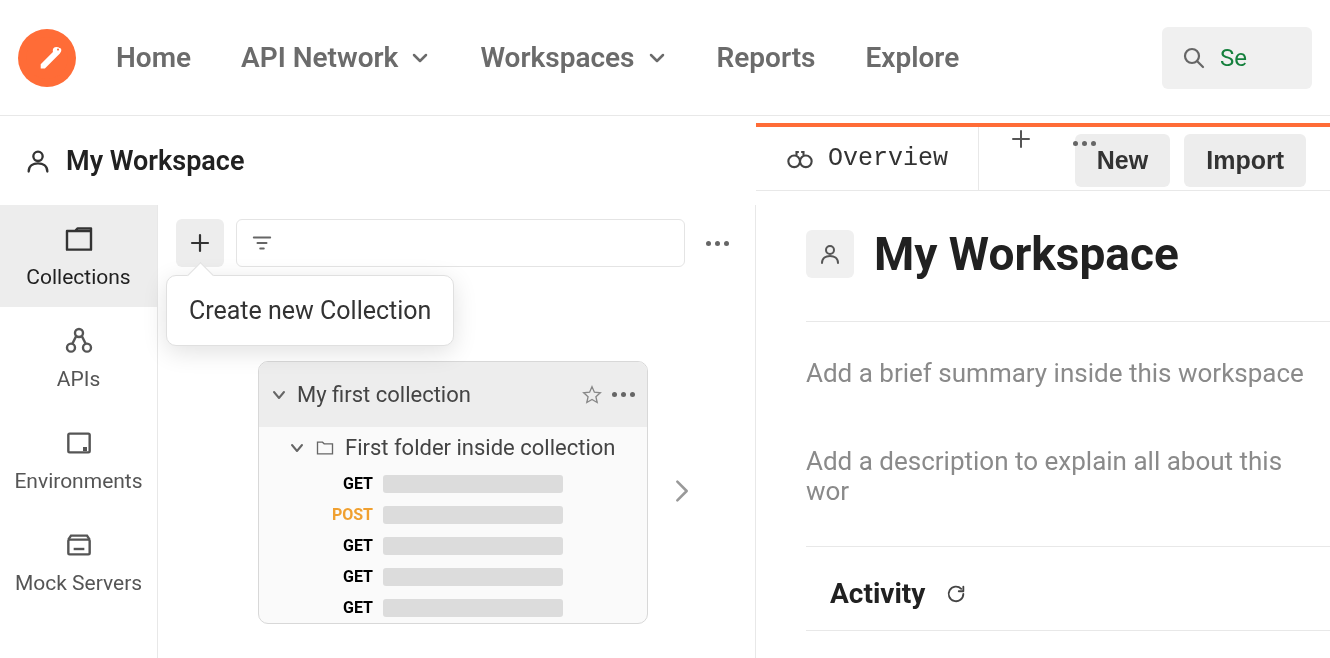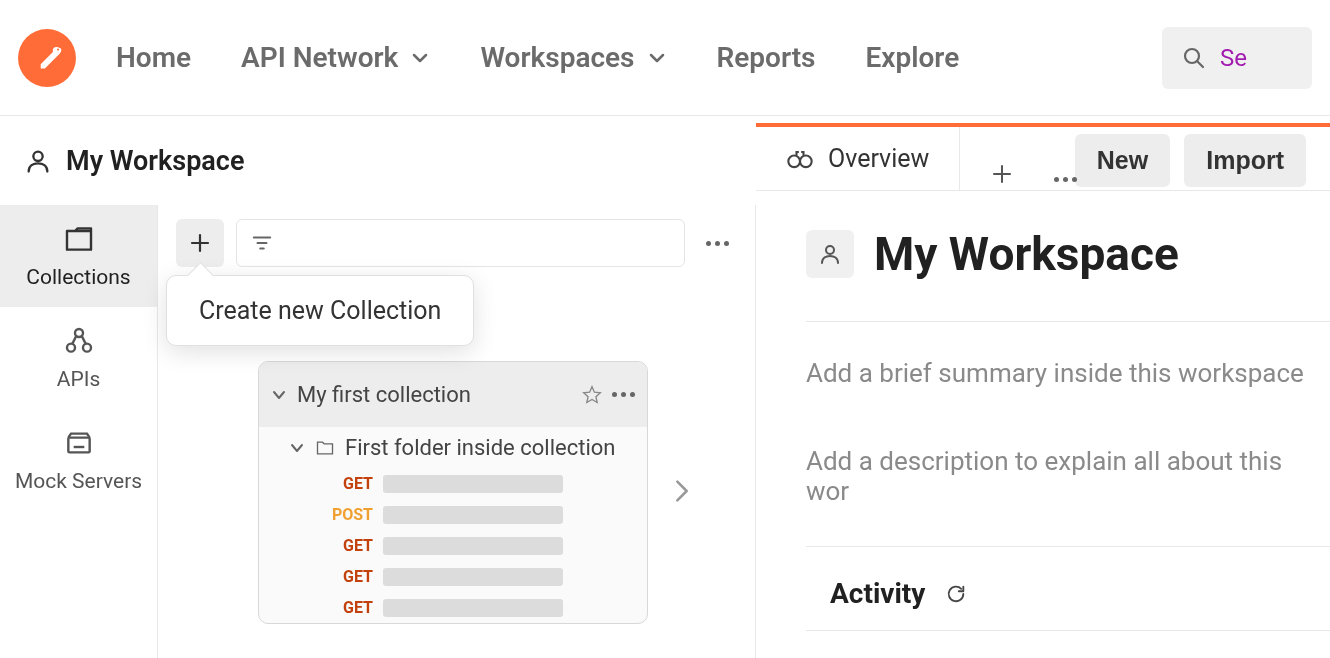--- a/index.html
+++ b/index.html
@@ -58,21 +58,21 @@
       border-radius: 6px;
       height: 62px;
       display: flex;
       align-items: center;
       gap: 14px;
       padding: 0 20px;
       min-width: 150px;
     }
     .search-placeholder-box .search-text {
       font-size: 24px;
-      color: #a21caf;
+      color: #15803d;
     }
     
     .ws-header {
       display: flex;
       align-items: center;
       padding: 18px 24px;
       gap: 14px;
     }
     .ws-header .ws-person-icon {
       display: inline-flex;
@@ -163,21 +163,21 @@
     }
     
     .tooltip {
       position: absolute;
       top: 70px;
       left: 8px;
       background: #fff;
       border: 1px solid #e0e0e0;
       border-radius: 10px;
       box-shadow: 0 6px 24px rgba(0,0,0,0.12);
-      padding: 20px 32px;
+      padding: 20px 22px;
       font-size: 25px;
       color: #333;
       z-index: 10;
     }
     .tooltip::before {
       content: "";
       position: absolute;
       top: -10px;
       left: 24px;
       width: 18px;
@@ -224,21 +224,21 @@
       align-items: center;
       gap: 10px;
       padding: 6px 8px 6px 72px;
     }
     .method {
       font-size: 16px;
       font-weight: 700;
       width: 42px;
       text-align: right;
     }
-    .method.get { color: #c2410c; }
+    .method.get { color: #000000; }
     .method.post { color: #f0a030; }
     .req-bar {
       width: 180px;
       height: 18px;
       background: #dcdcdc;
       border-radius: 3px;
     }
     .card-chevron {
       color: #888;
       cursor: pointer;
@@ -247,22 +247,23 @@
     .overview-panel {
       flex: 1;
       display: flex;
       flex-direction: column;
       border-top: 4px solid #ff6c37;
       margin-top: -82px;
     }
     .tab-row {
       height: 80px;
       display: flex;
-      align-items: flex-end;
+      align-items: flex-start;
       border-bottom: 1px solid #e8e8e8;
+      font-family: Liberation Mono, monospace;
     }
     .tab-active {
       display: flex;
       align-items: center;
       gap: 14px;
       padding: 0 30px;
       height: 100%;
       font-size: 25px;
       color: #333;
       border-right: 1px solid #e8e8e8;
@@ -420,20 +421,27 @@
     </div>
     <div class="rail-item">
       <svg viewBox="0 0 24 24">
           <circle cx="12" cy="6" r="3" stroke="#555" stroke-width="1.8" fill="none"></circle>
           <circle cx="6" cy="17" r="3" stroke="#555" stroke-width="1.8" fill="none"></circle>
           <circle cx="18" cy="17" r="3" stroke="#555" stroke-width="1.8" fill="none"></circle>
           <line x1="10" y1="8" x2="7" y2="14" stroke="#555" stroke-width="1.8"></line>
           <line x1="14" y1="8" x2="17" y2="14" stroke="#555" stroke-width="1.8"></line>
         </svg>
       <span>APIs</span>
+    </div>
+    <div class="rail-item">
+      <svg viewBox="0 0 24 24">
+          <rect x="4" y="5" width="16" height="14" rx="1" stroke="#555" stroke-width="1.8" fill="none"></rect>
+          <rect x="15" y="15" width="3" height="3" fill="#555"></rect>
+        </svg>
+      <span>Environments</span>
     </div>
     <div class="rail-item">
       <svg viewBox="0 0 24 24">
           <rect x="4" y="8" width="16" height="11" rx="1" stroke="#555" stroke-width="1.8" fill="none"></rect>
           <path d="M4 8 L6 5 L18 5 L20 8" stroke="#555" stroke-width="1.8" fill="none"></path>
           <line x1="8" y1="15" x2="16" y2="15" stroke="#555" stroke-width="1.8"></line>
         </svg>
       <span>Mock Servers</span>
     </div>
   </div>

